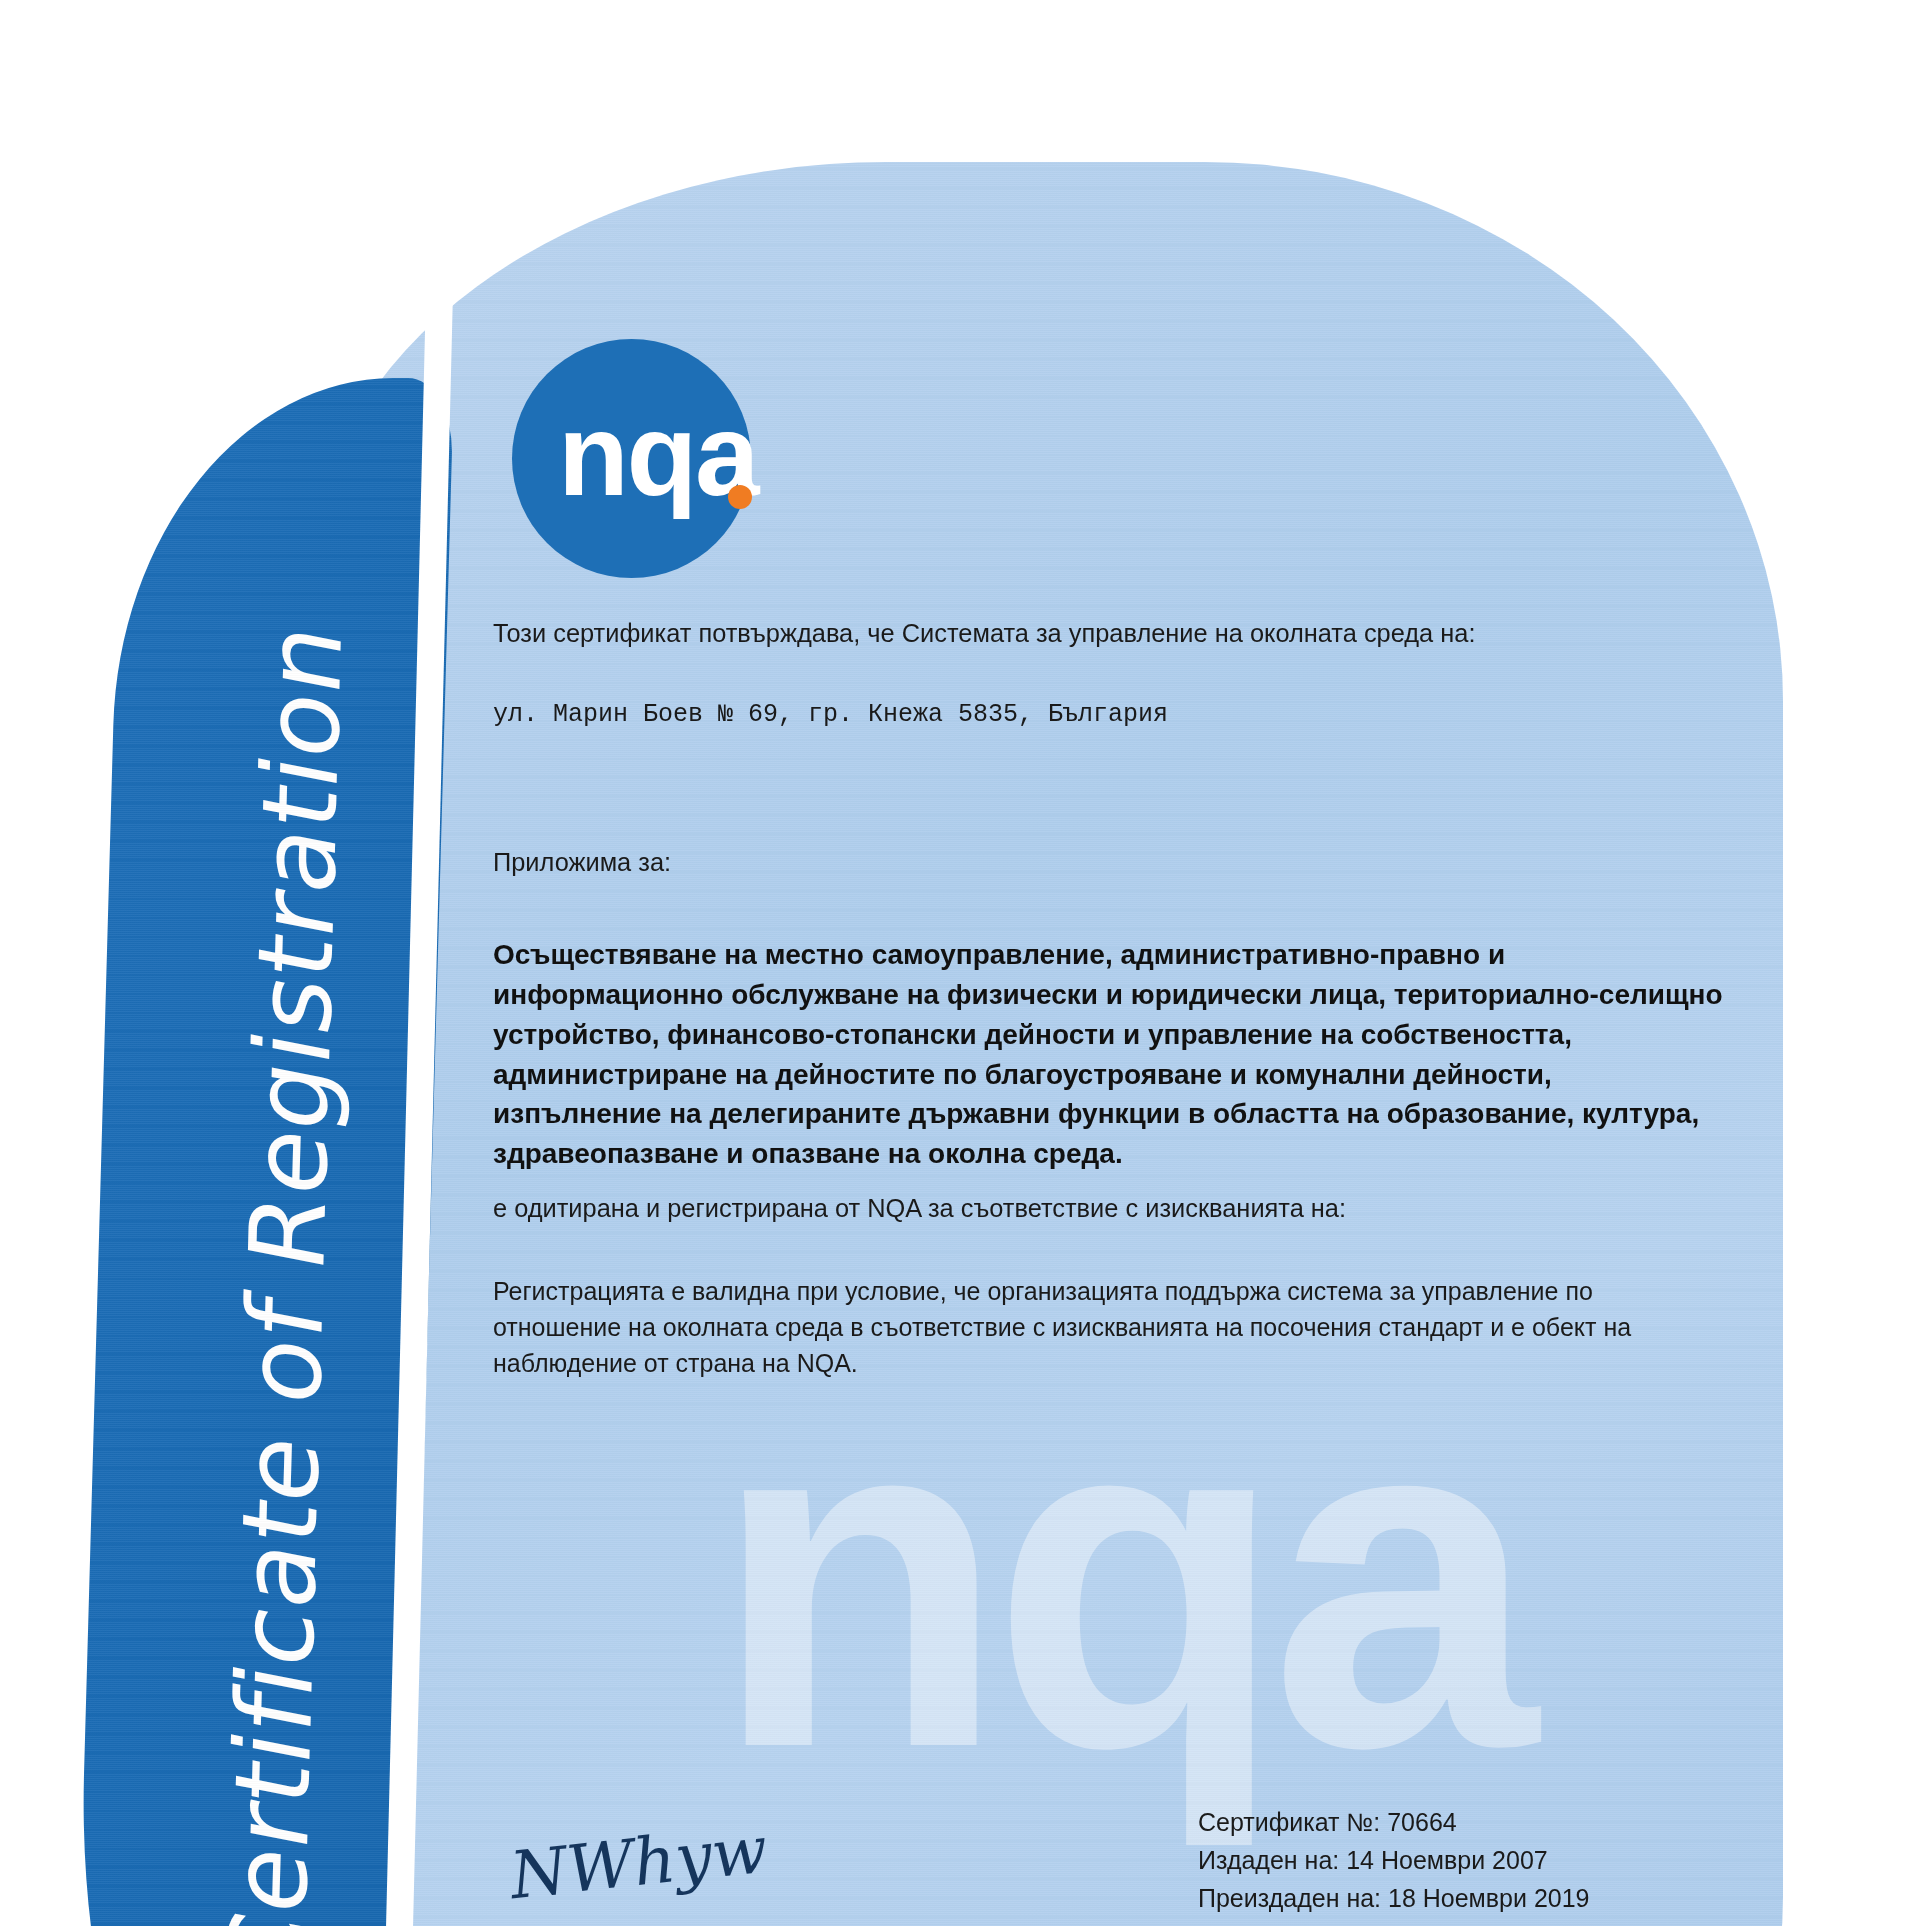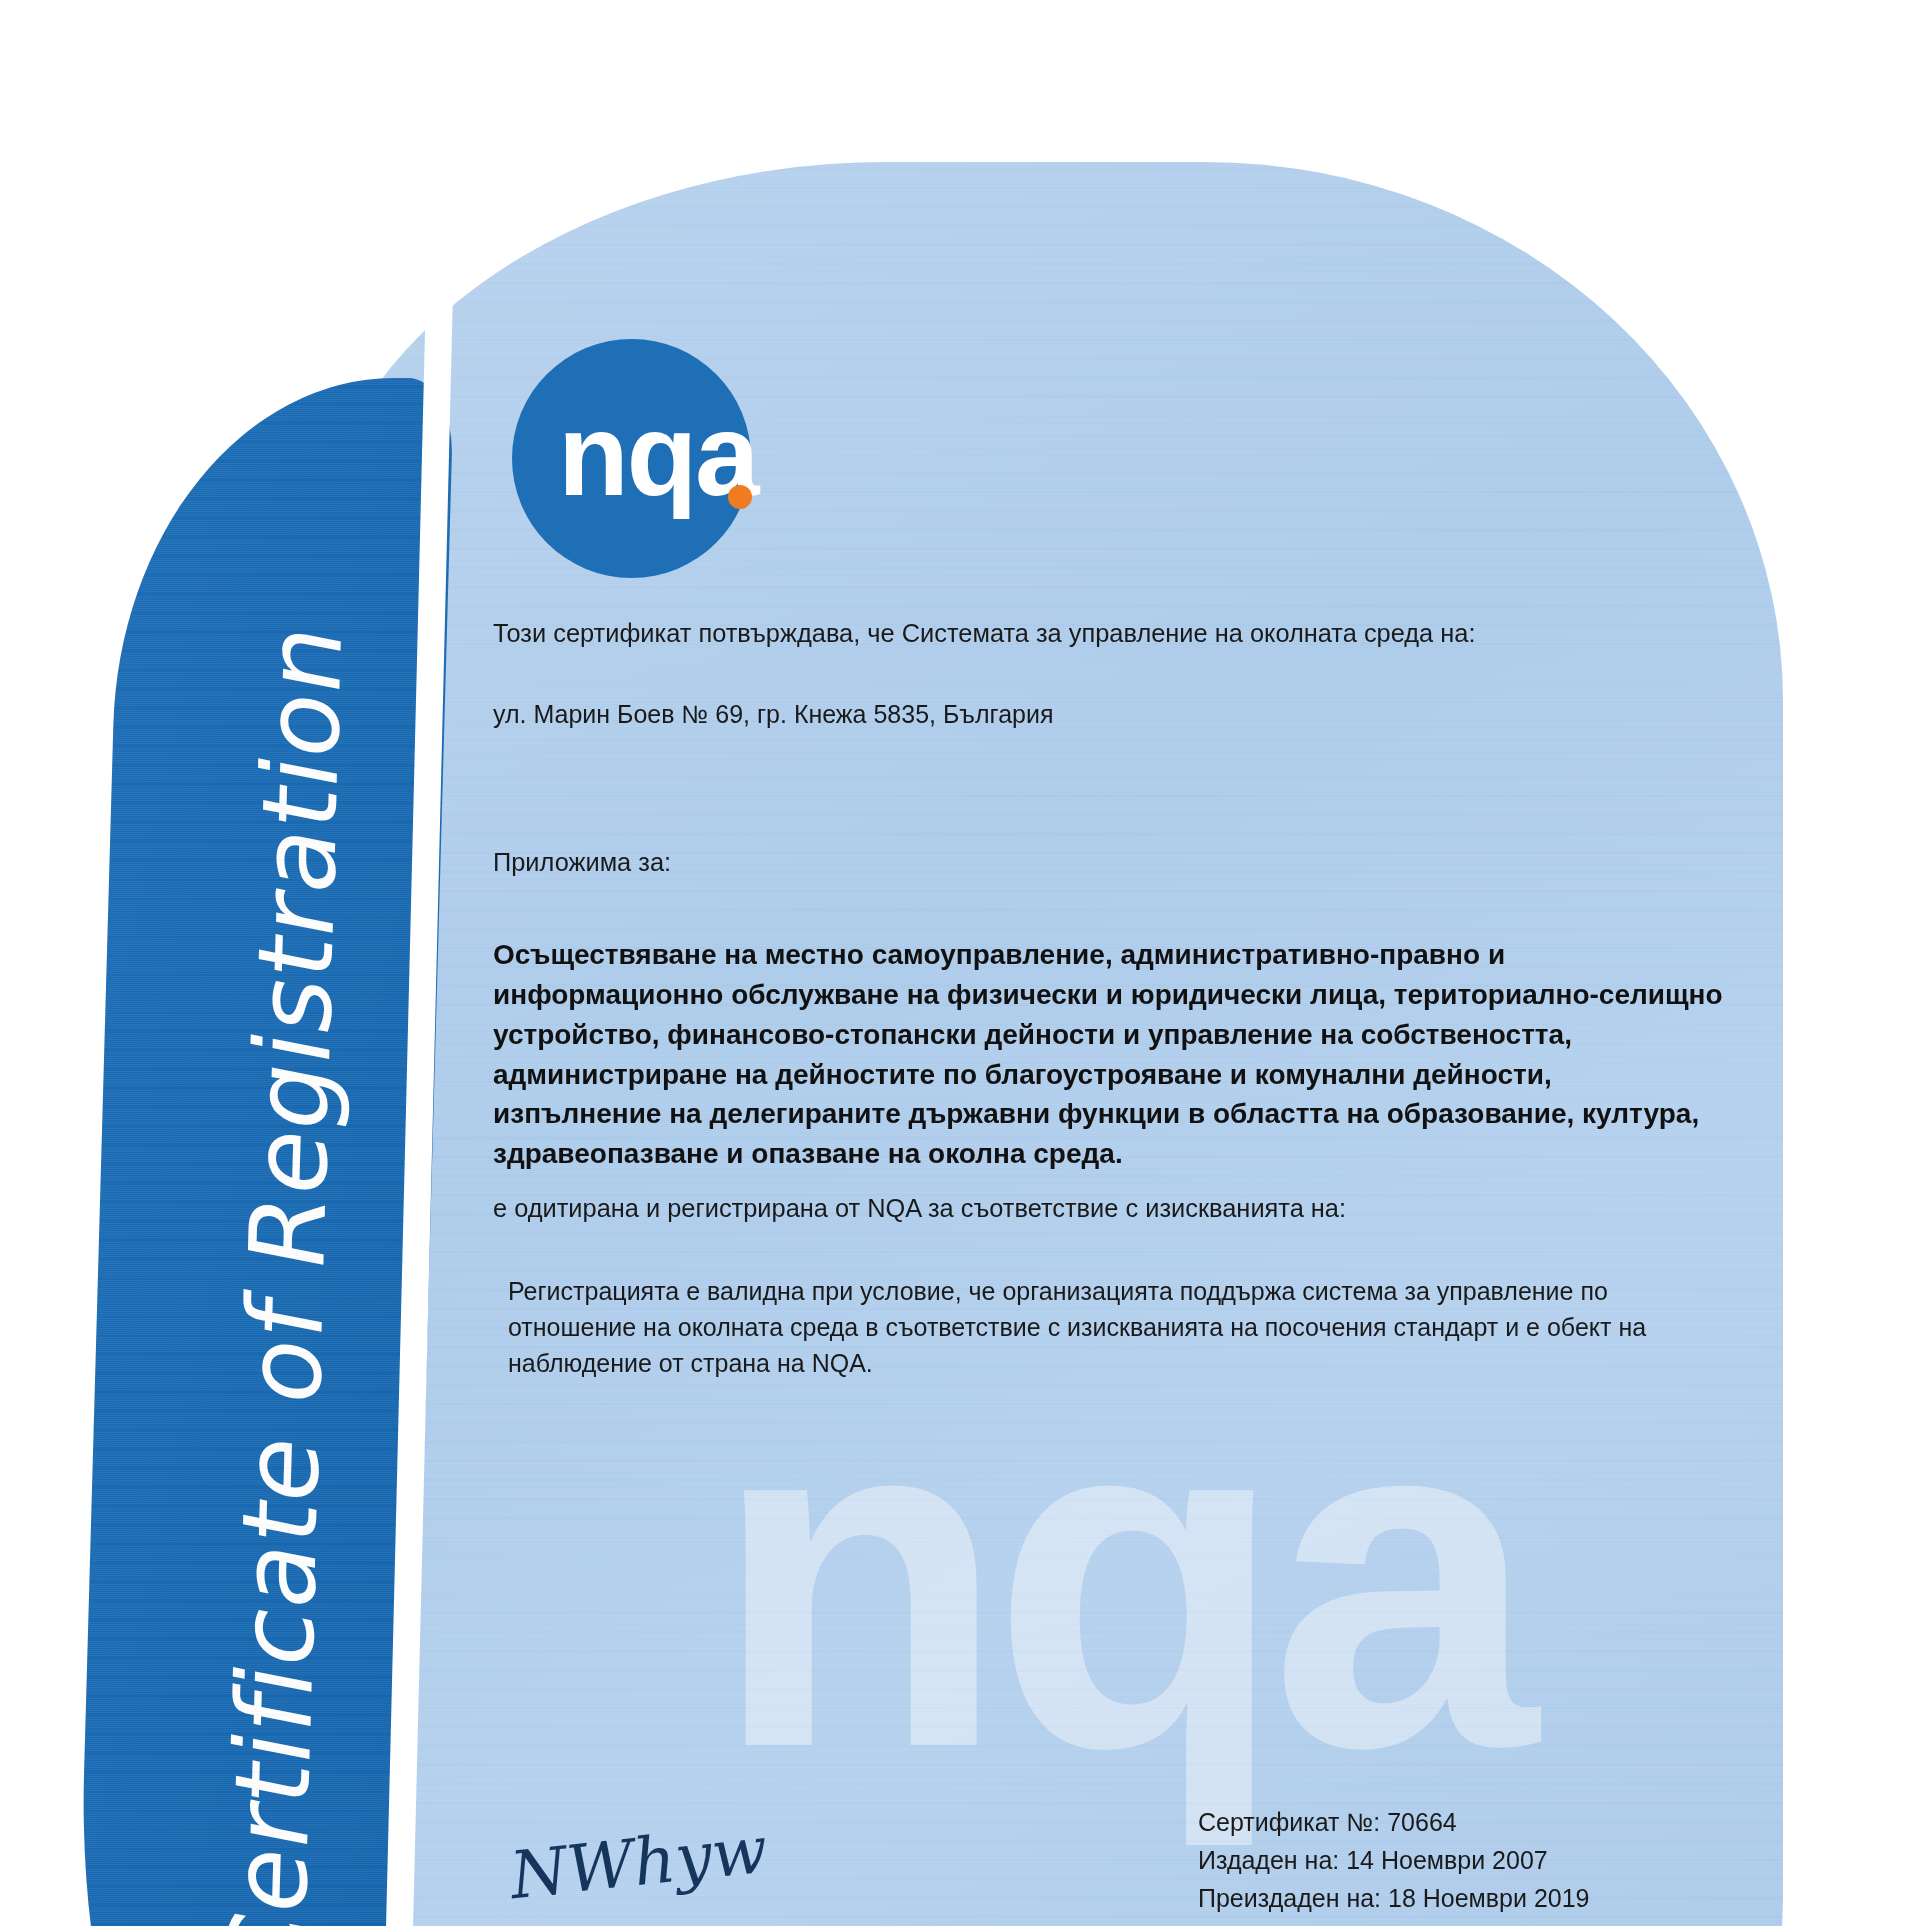--- a/index.html
+++ b/index.html
@@ -176,20 +176,21 @@
     font-size: 49px;
     font-weight: 700;
     letter-spacing: 0.4px;
     margin: 0 0 35px 0;
     color: #111;
   }
   .org-addr {
     font-size: 25px;
     margin: 0 0 119px 0;
     color: #1a1a1a;
+    font-family: Liberation Mono, monospace;
   }
   .applies-label {
     font-size: 25.4px;
     margin: 0 0 58px 0;
   }
   .scope {
     font-size: 28px;
     font-weight: 700;
     line-height: 1.42;
     margin: 0 0 20px 0;
@@ -202,21 +203,21 @@
   .standard {
     font-size: 49px;
     font-weight: 700;
     letter-spacing: 0.4px;
     margin: 0 0 58px 0;
     color: #111;
   }
   .validity {
     font-size: 25px;
     line-height: 1.45;
-    margin: 15px;
+    margin: 0;
     width: 1225px;
   }
 
   
   .sig-block {
     position: absolute;
     left: 495px;
     top: 1811px;
     width: 539px;
   }

